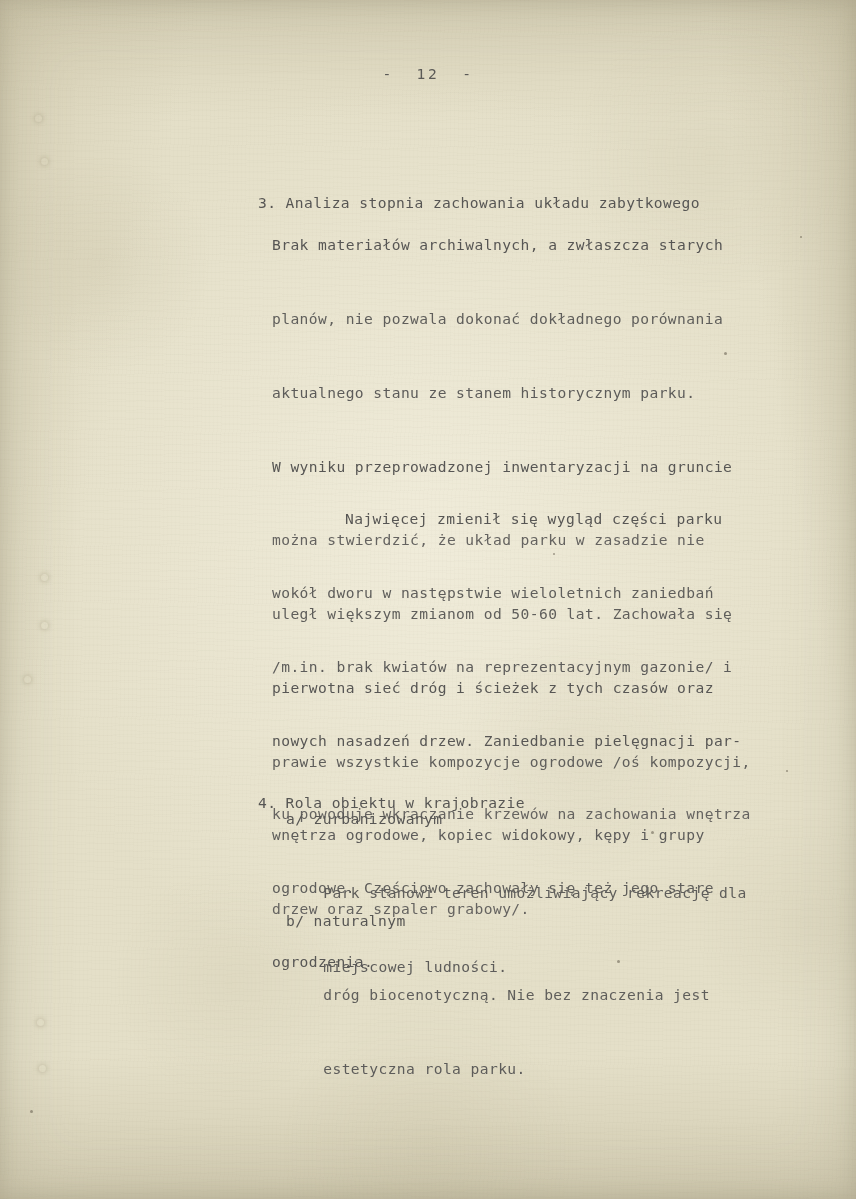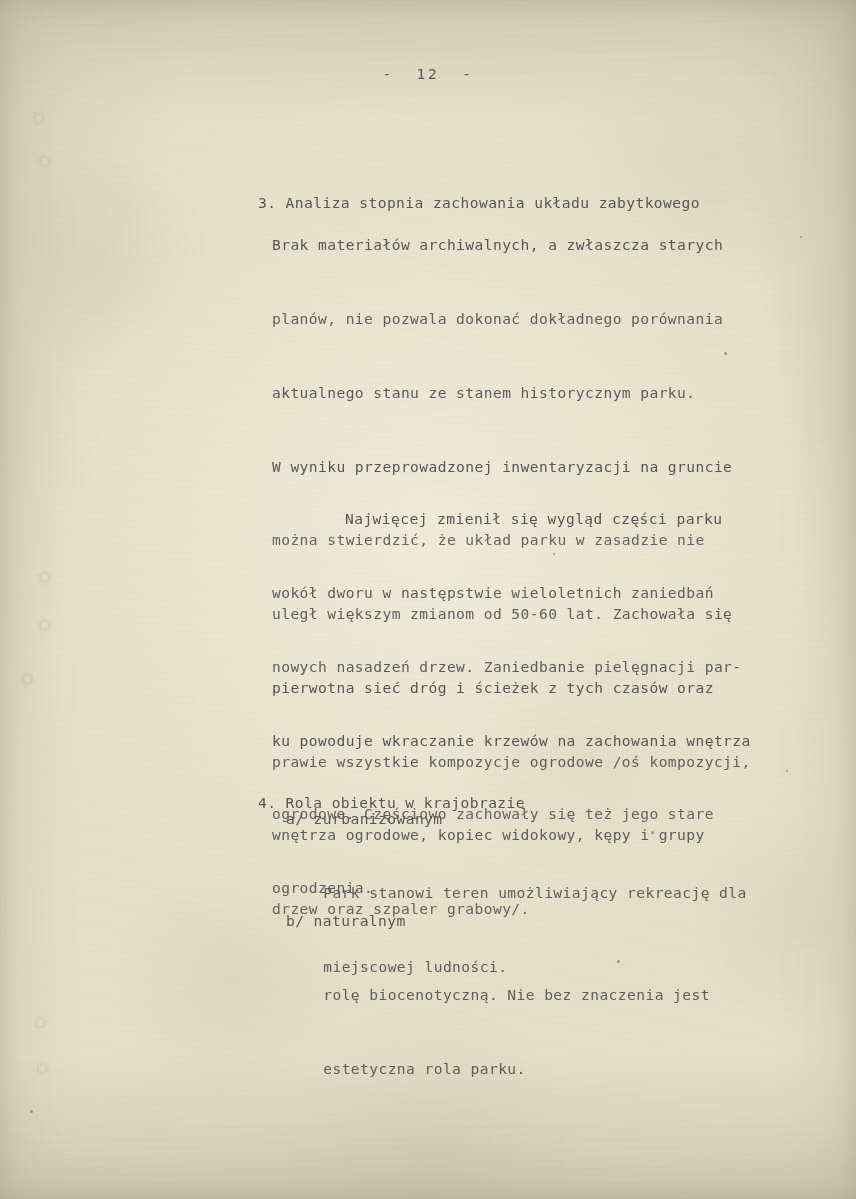--- a/index.html
+++ b/index.html
@@ -141,39 +141,40 @@
       <span class="line">uległ większym zmianom od 50-60 lat. Zachowała się</span>
       <span class="line">pierwotna sieć dróg i ścieżek z tych czasów oraz</span>
       <span class="line">prawie wszystkie kompozycje ogrodowe /oś kompozycji,</span>
       <span class="line">wnętrza ogrodowe, kopiec widokowy, kępy i grupy</span>
       <span class="line">drzew oraz szpaler grabowy/.</span>
     </div>
 
     <div class="block para-2">
       <span class="line indent-first">Najwięcej zmienił się wygląd części parku</span>
       <span class="line">wokół dworu w następstwie wieloletnich zaniedbań</span>
+      <span class="line">/m.in. brak kwiatów na reprezentacyjnym gazonie/ i</span>
       <span class="line">nowych nasadzeń drzew. Zaniedbanie pielęgnacji par-</span>
       <span class="line">ku powoduje wkraczanie krzewów na zachowania wnętrza</span>
       <span class="line">ogrodowe. Częściowo zachowały się też jego stare</span>
       <span class="line">ogrodzenia.</span>
     </div>
 
     <div class="block heading-4">
       <span class="line">4. Rola obiektu w krajobrazie</span>
     </div>
 
     <div class="block sub-a">
       <span class="line">a/ zurbanizowanym</span>
       <span class="line body-indent">Park stanowi teren umożliwiający rekreację dla</span>
       <span class="line body-indent">miejscowej ludności.</span>
     </div>
 
     <div class="block sub-b">
       <span class="line">b/ naturalnym</span>
-      <span class="line body-indent">rolę biocenotyczną. Nie bez znaczenia jest</span>
+      <span class="line body-indent">dróg biocenotyczną. Nie bez znaczenia jest</span>
       <span class="line body-indent">estetyczna rola parku.</span>
     </div>
 
   </div>
 
   <div id="artifact-layer">
       <div class="hole" style="left: 35px; top: 115px;"></div>
       <div class="hole" style="left: 41px; top: 158px;"></div>
       <div class="hole" style="left: 41px; top: 574px;"></div>
       <div class="hole" style="left: 41px; top: 622px;"></div>

